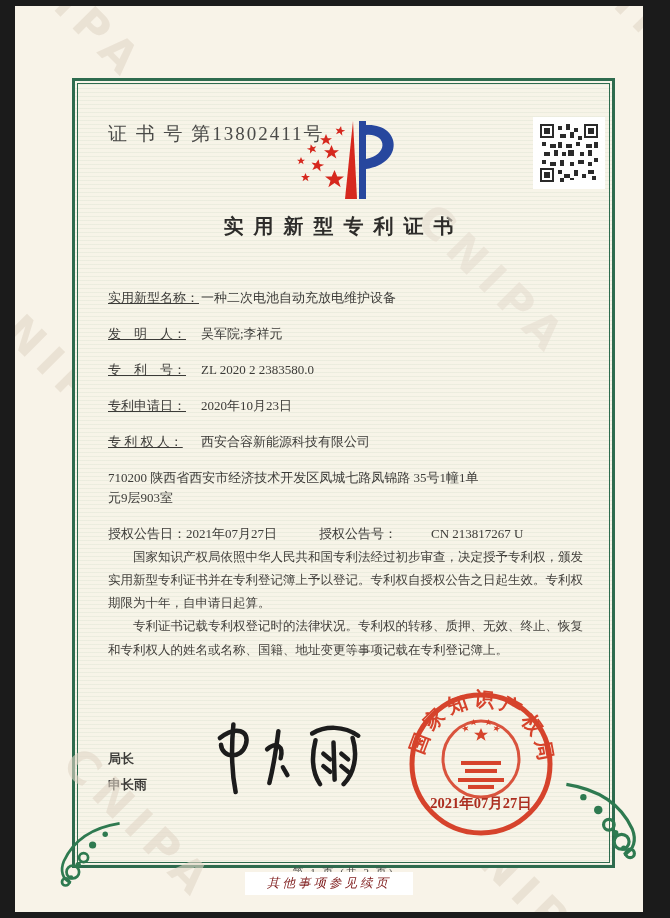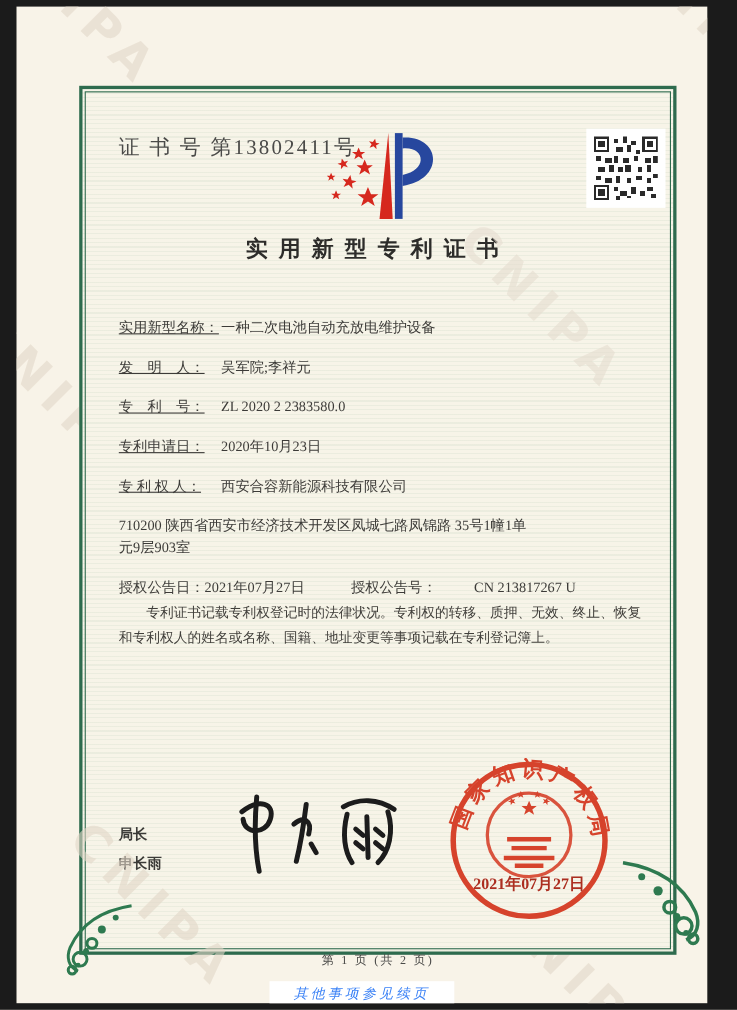--- a/index.html
+++ b/index.html
@@ -36,21 +36,21 @@
   .paras p { text-indent:2em; }
   .sig-block { position:absolute; left:33px; top:665px; z-index:4; font-size:13px;
                color:#3c3b38; line-height:26px; font-weight:bold; }
   .sig-script { position:absolute; left:118px; top:630px; z-index:4; }
   .seal { position:absolute; left:331px; top:608px; width:150px; height:150px;
           z-index:5; opacity:.95; }
   .page-info { position:absolute; left:0; top:784px; width:100%; text-align:center;
                font-size:11px; color:#4a4a48; letter-spacing:2px; z-index:4; }
   .footer-note { position:absolute; left:50%; transform:translateX(-50%); top:866px;
                  background:#ffffff; padding:3px 22px; font-size:12.5px; font-style:italic;
-                 color:#3b82f6; letter-spacing:3px; z-index:6; white-space:nowrap;margin-top:20px; }
+                 color:#7f1d1d; letter-spacing:3px; z-index:6; white-space:nowrap; }
   .ornament { position:absolute; z-index:4; }
 </style>
 </head>
 <body>
 
 <div class="page">
 
   <div class="wm" style="left:-42px; top:-28px;">CNIPA</div>
   <div class="wm" style="left:518px; top:-30px;">CNIPA</div>
   <div class="wm" style="left:-60px; top:330px;">CNIPA</div>
@@ -167,20 +167,21 @@
         <span>授权公告日：</span>
         <span>2021年07月27日</span>
         <span class="grant-right">
           <span>授权公告号：</span>
           <span>CN 213817267 U</span>
         </span>
       </div>
     </div>
 
     <div class="paras">
+      <p>国家知识产权局依照中华人民共和国专利法经过初步审查，决定授予专利权，颁发实用新型专利证书并在专利登记簿上予以登记。专利权自授权公告之日起生效。专利权期限为十年，自申请日起算。</p>
       <p>专利证书记载专利权登记时的法律状况。专利权的转移、质押、无效、终止、恢复和专利权人的姓名或名称、国籍、地址变更等事项记载在专利登记簿上。</p>
     </div>
 
     <div class="sig-block">
       <div>局长</div>
       <div>申长雨</div>
     </div>
 
     <div class="sig-script">
       <svg width="200" height="90" viewBox="0 0 150 80">

